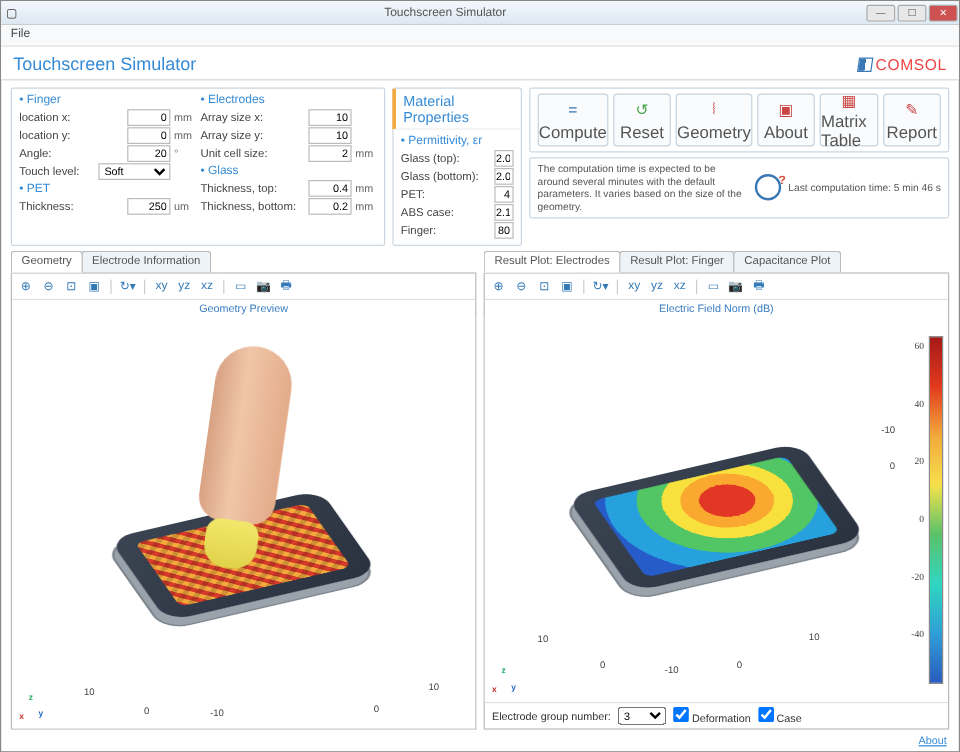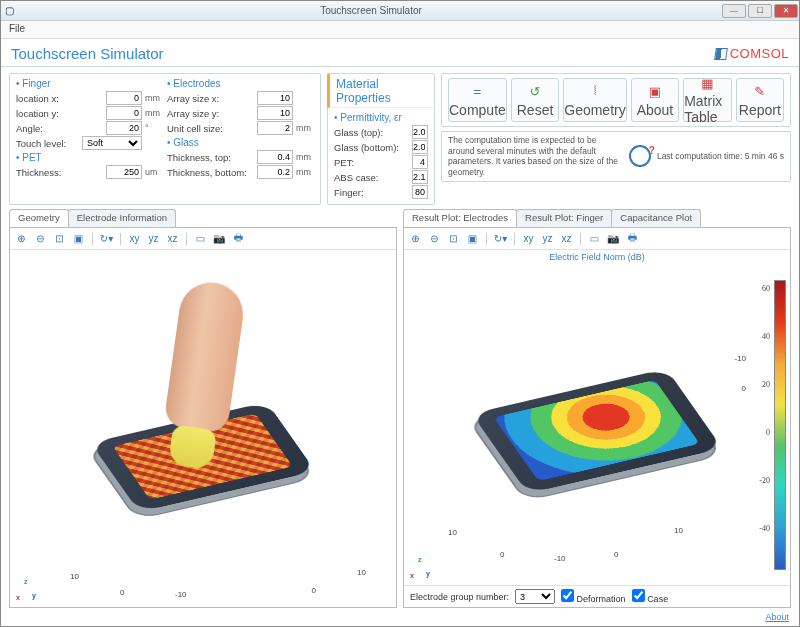--- a/index.html
+++ b/index.html
@@ -245,20 +245,21 @@
           <div class="tbtn">↻▾</div>
           <div class="tsep"></div>
           <div class="tbtn">xy</div>
           <div class="tbtn">yz</div>
           <div class="tbtn">xz</div>
           <div class="tsep"></div>
           <div class="tbtn">▭</div>
           <div class="tbtn">📷</div>
           <div class="tbtn">🖶</div>
         </div>
+        <div class="plot-title">Geometry Preview</div>
         <div class="plot-canvas">
           <div class="device">
             <div class="base">
                 <div class="screen grid"></div>
               </div>
             <div class="finger">
                 <div class="shaft"></div>
                 <div class="nail"></div>
               </div>
           </div>

